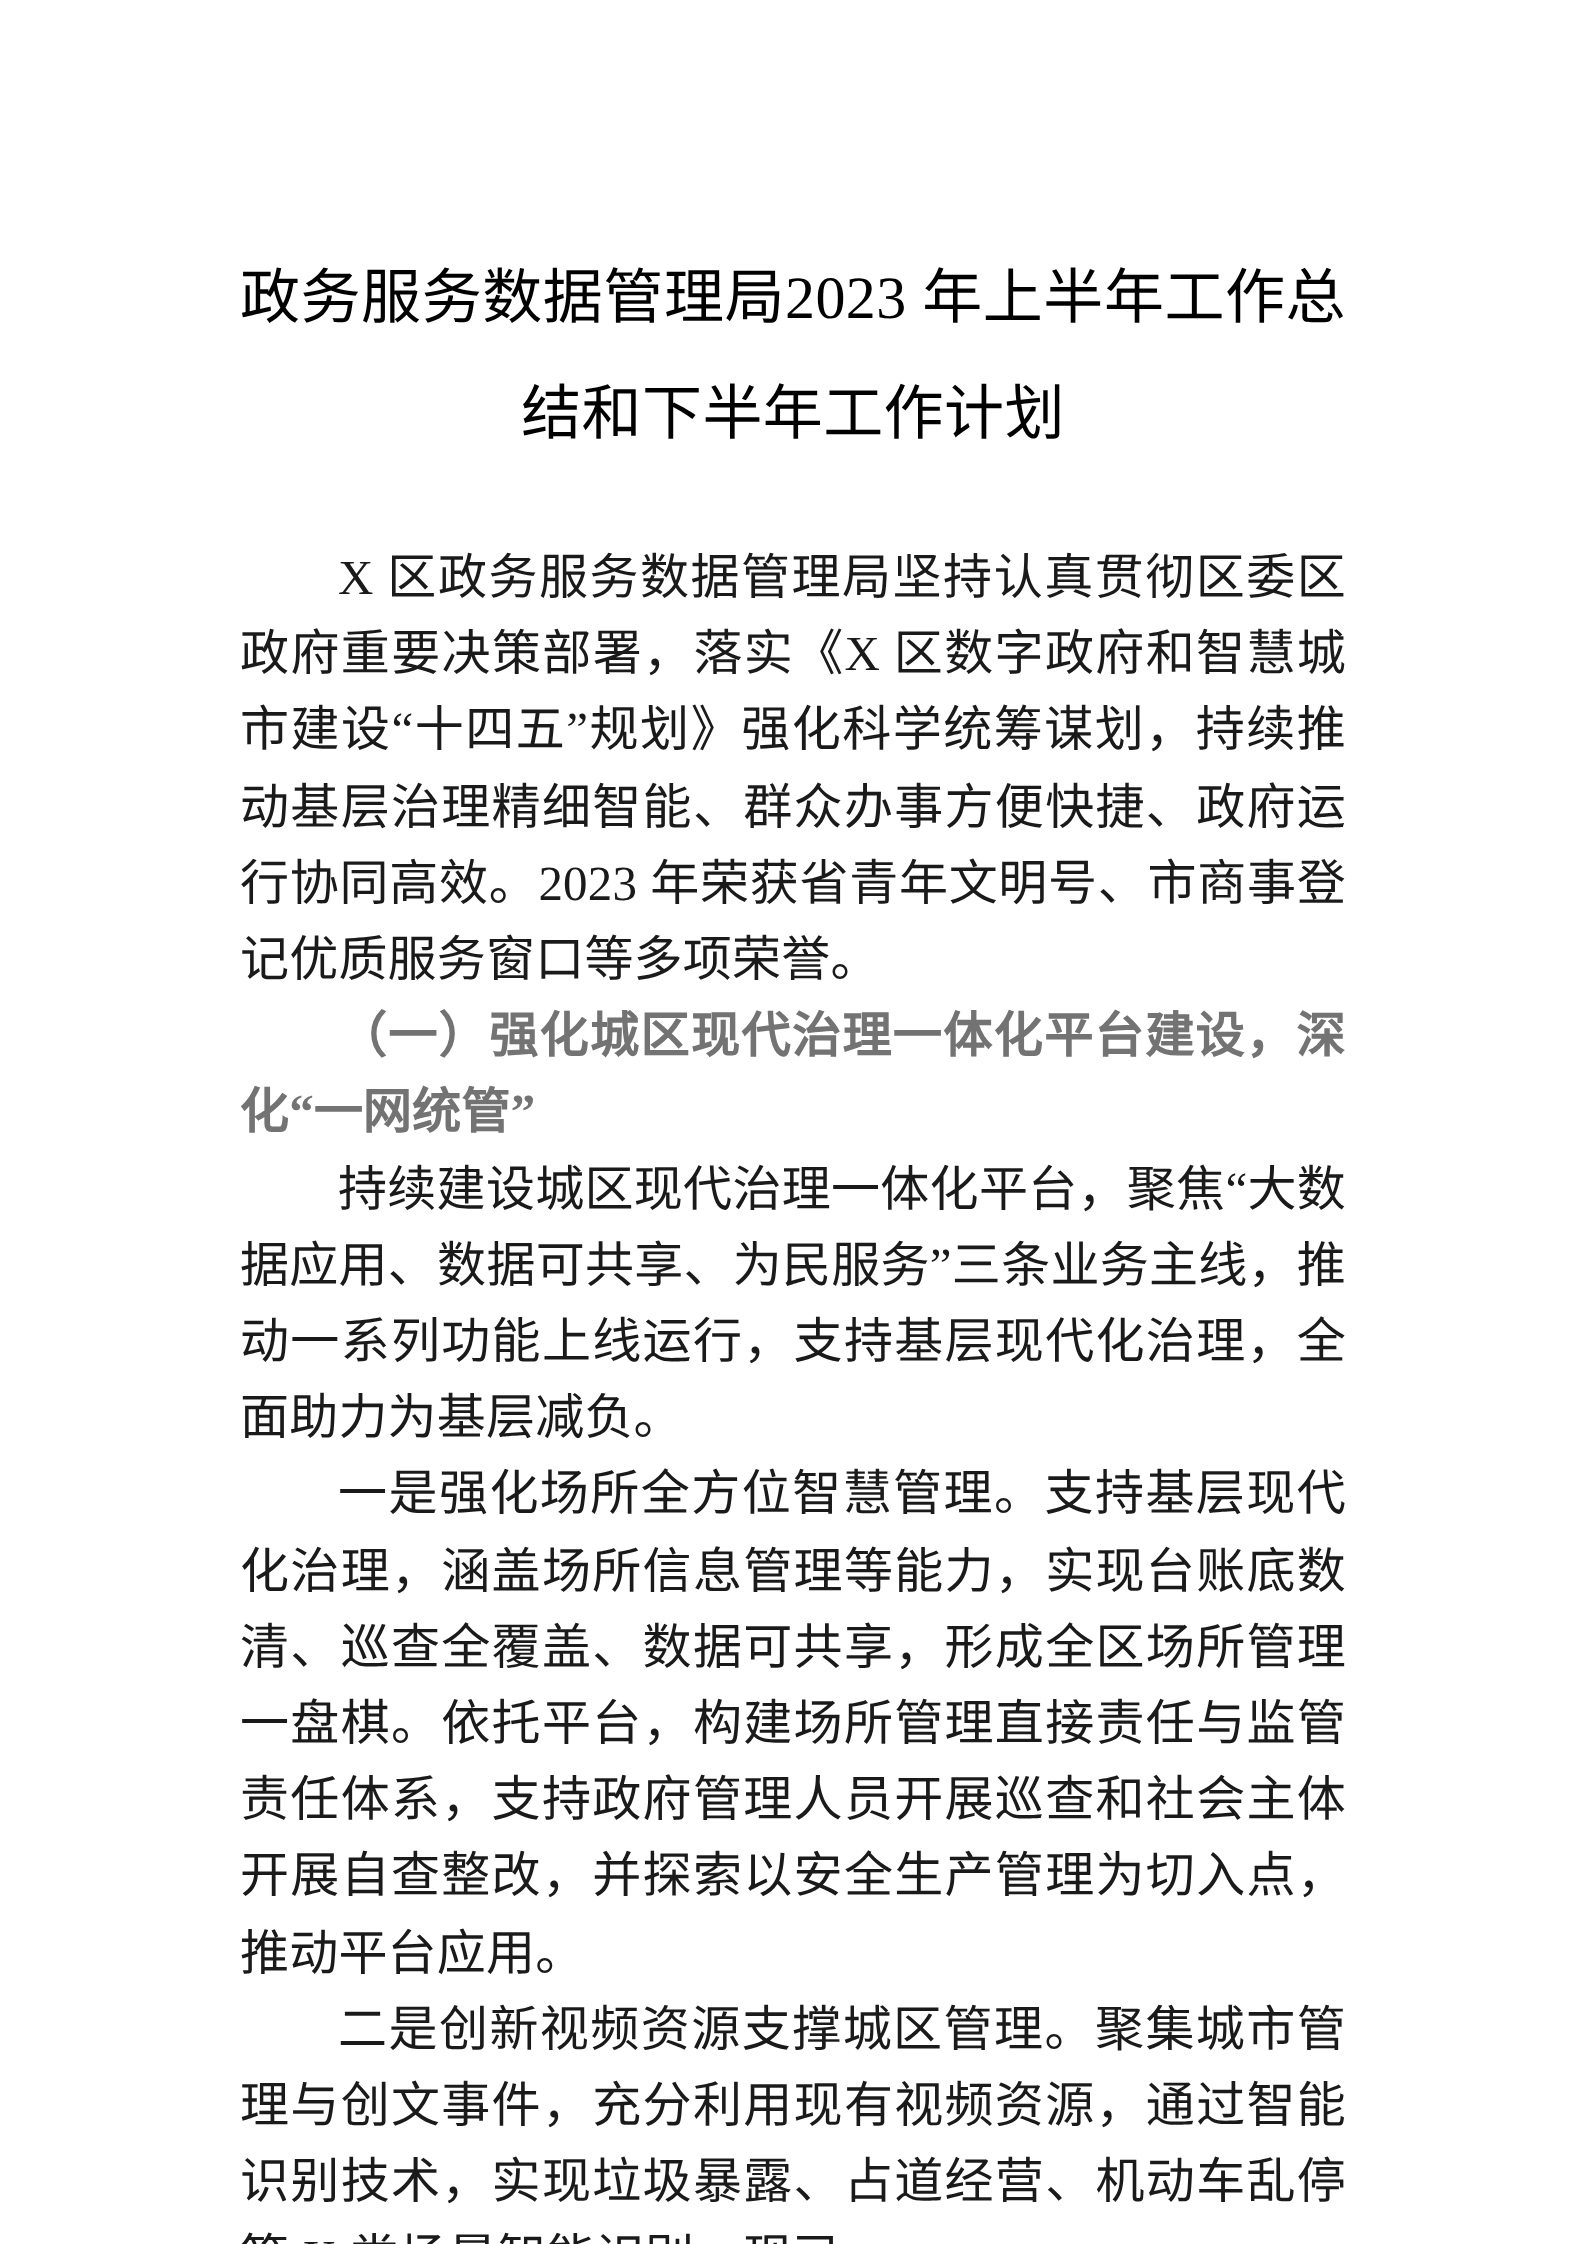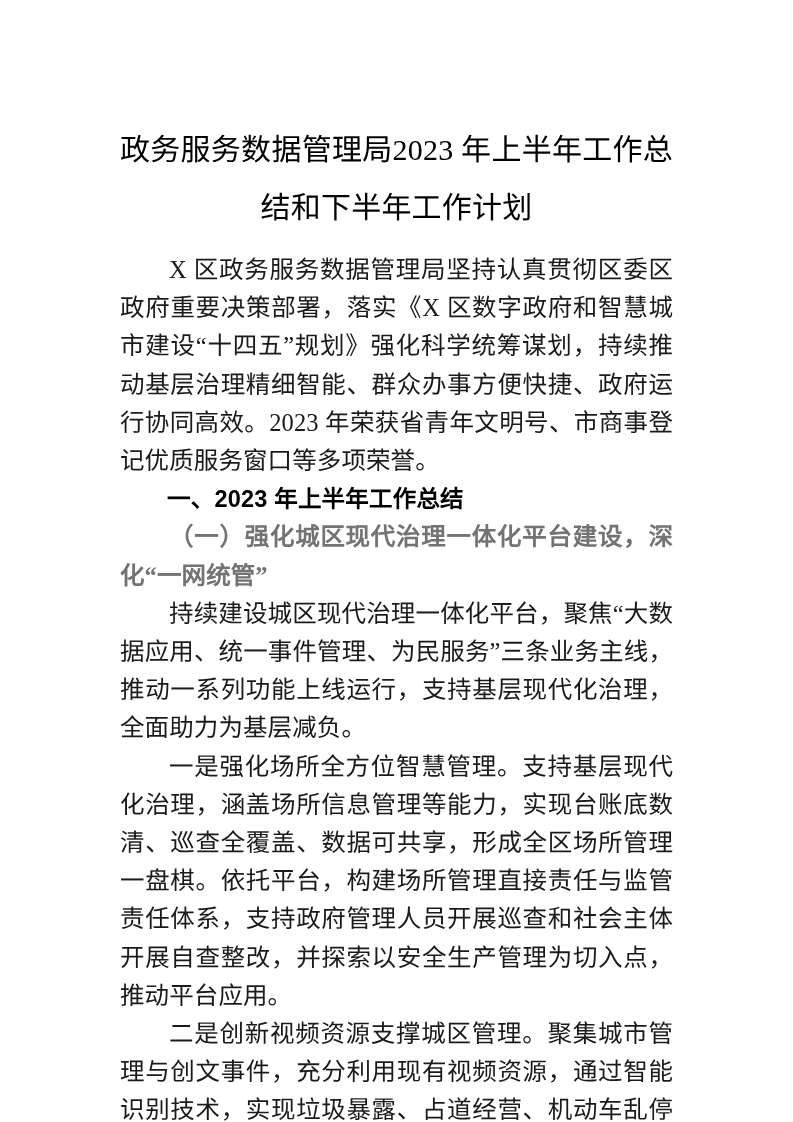--- a/index.html
+++ b/index.html
@@ -49,21 +49,21 @@
     color: #1a1a1a;
     text-align: justify;
     text-justify: inter-ideograph;
     margin: 0;
     text-indent: 2em;
     letter-spacing: 0.1px;
   }
 
   
   .para.first-body {
-    margin-top: 14px;
+    margin-top: 34px;
   }
 
   
   .heading-1 {
     font-family: "Liberation Sans", "DejaVu Sans", sans-serif;
     font-size: 23.5px;
     line-height: 38.2px;
     color: #000000;
     font-weight: 700;
     margin: 0;
@@ -89,24 +89,23 @@
 </head>
 <body>
 
 <div class="page">
   <div class="doc-body">
 
     <h1 class="doc-title">政务服务数据管理局2023 年上半年工作总结和下半年工作计划</h1>
 
     <p class="para first-body">X 区政务服务数据管理局坚持认真贯彻区委区政府重要决策部署，落实《X 区数字政府和智慧城市建设“十四五”规划》强化科学统筹谋划，持续推动基层治理精细智能、群众办事方便快捷、政府运行协同高效。2023 年荣获省青年文明号、市商事登记优质服务窗口等多项荣誉。</p>
 
-    <h2 class="heading-1">一、2023 年上半年工作总结</h2>
 
     <h3 class="heading-2">（一）强化城区现代治理一体化平台建设，深化“一网统管”</h3>
 
-    <p class="para">持续建设城区现代治理一体化平台，聚焦“大数据应用、统一事件管理、为民服务”三条业务主线，推动一系列功能上线运行，支持基层现代化治理，全面助力为基层减负。</p>
+    <p class="para">持续建设城区现代治理一体化平台，聚焦“大数据应用、数据可共享、为民服务”三条业务主线，推动一系列功能上线运行，支持基层现代化治理，全面助力为基层减负。</p>
 
     <p class="para">一是强化场所全方位智慧管理。支持基层现代化治理，涵盖场所信息管理等能力，实现台账底数清、巡查全覆盖、数据可共享，形成全区场所管理一盘棋。依托平台，构建场所管理直接责任与监管责任体系，支持政府管理人员开展巡查和社会主体开展自查整改，并探索以安全生产管理为切入点，推动平台应用。</p>
 
     <p class="para">二是创新视频资源支撑城区管理。聚集城市管理与创文事件，充分利用现有视频资源，通过智能识别技术，实现垃圾暴露、占道经营、机动车乱停等 X 类场景智能识别。现已</p>
 
   </div>
 </div>
 
 </body></html>

